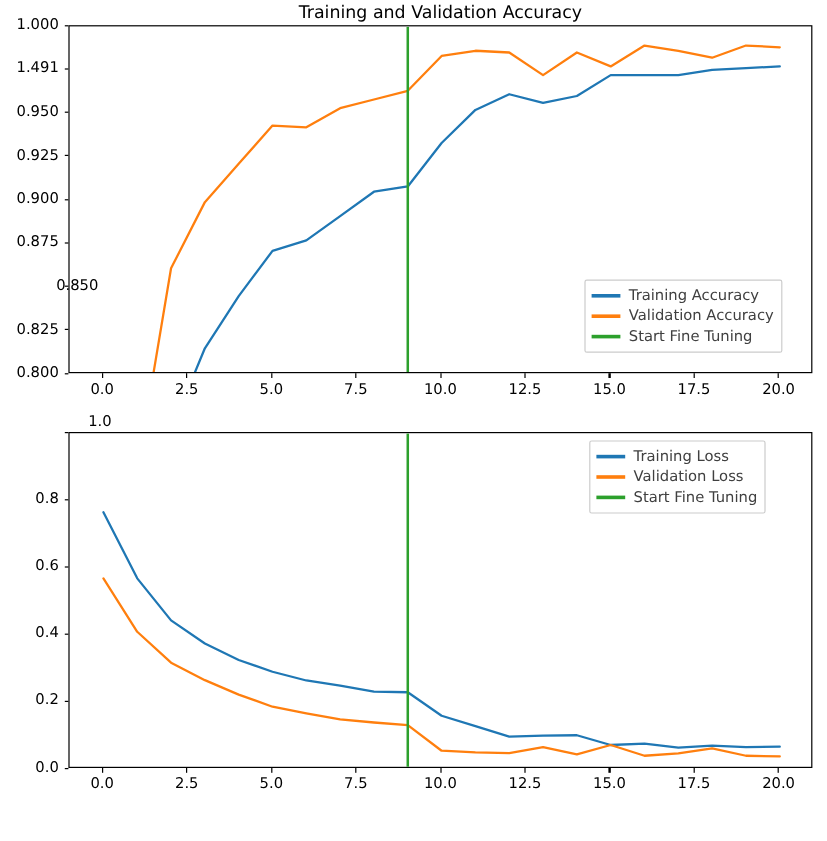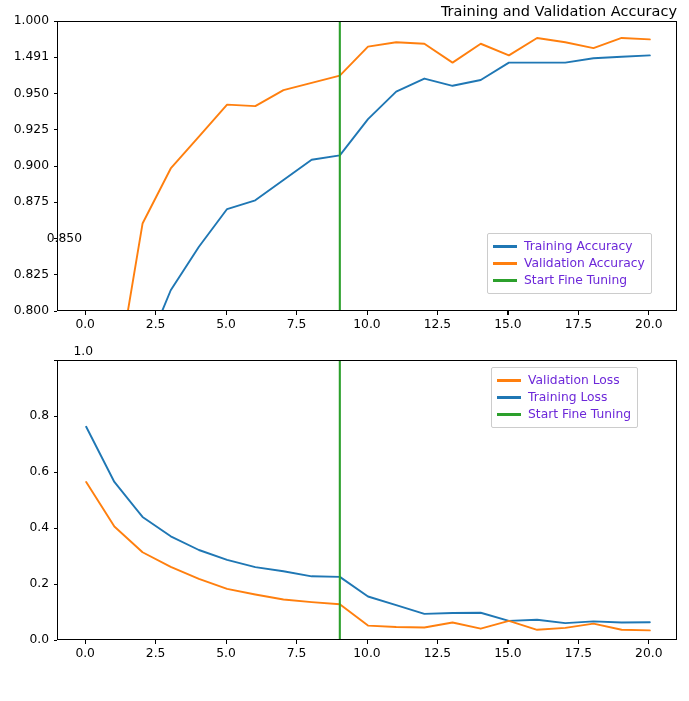--- a/index.html
+++ b/index.html
@@ -89,32 +89,32 @@
     height: 17px;
   }
   .legend-swatch {
     width: 24px;
     height: 2.2px;
     margin-right: 7px;
     flex: none;
   }
   .legend-text {
     font-size: 12.3px;
-    color: #6d28d9;
+    color: #404040;
     white-space: nowrap;
     line-height: 1;
   }
 </style>
 </head>
 <body>
 
 <div class="figure">
 
   <div class="panel" id="panel-accuracy">
-    <div class="chart-title" style="top:3px;text-align:right;">Training and Validation Accuracy</div>
+    <div class="chart-title" style="top:3px;">Training and Validation Accuracy</div>
 
     <div class="plot-frame" id="acc-frame" style="left:57px; top:21px; width:620px; height:290px;">
       <svg class="plot-svg" id="acc-svg" width="620" height="290">
           <polyline points="28.181818181818183,585.8000000000002 56.36363636363637,432.10000000000014 84.54545454545453,336.40000000000003 112.72727272727273,268.2500000000001 140.9090909090909,224.75000000000009 169.09090909090907,187.05000000000007 197.27272727272728,178.35000000000002 225.45454545454547,158.05 253.63636363636365,137.75 281.8181818181818,133.39999999999998 310,97.14999999999995 338.18181818181813,69.60000000000005 366.3636363636364,56.55000000000004 394.54545454545456,63.80000000000007 422.7272727272727,58.00000000000006 450.90909090909093,40.60000000000002 479.09090909090907,40.60000000000002 507.2727272727273,40.60000000000002 535.4545454545455,36.25000000000003 563.6363636363636,34.80000000000004 591.8181818181819,33.35000000000002" fill="none" stroke="#1f77b4" stroke-width="1.9" stroke-linejoin="round" stroke-linecap="round"></polyline>
           <polyline points="28.181818181818183,481.40000000000003 56.36363636363637,369.7500000000001 84.54545454545453,201.55000000000007 112.72727272727273,146.45 140.9090909090909,114.54999999999998 169.09090909090907,82.65000000000012 197.27272727272728,84.10000000000011 225.45454545454547,68.15000000000006 253.63636363636365,60.90000000000006 281.8181818181818,53.650000000000034 310,24.650000000000034 338.18181818181813,20.30000000000001 366.3636363636364,21.75 394.54545454545456,40.60000000000002 422.7272727272727,21.75 450.90909090909093,33.35000000000002 479.09090909090907,15.949999999999989 507.2727272727273,20.30000000000001 535.4545454545455,26.100000000000023 563.6363636363636,15.949999999999989 591.8181818181819,17.400000000000034" fill="none" stroke="#ff7f0e" stroke-width="1.9" stroke-linejoin="round" stroke-linecap="round"></polyline>
           <line x1="281.8181818181818" x2="281.8181818181818" y1="0" y2="290" stroke="#2ca02c" stroke-width="2.1"></line>
         </svg>
     </div>
 
     <div id="acc-yticks">
@@ -215,27 +215,27 @@
         <div class="xtick-label" style="left: 477.909px; width: 60px; top: 306px;">15.0</div>
         <div class="tick-mark tick-x" style="left: 577.864px; top: 300px;"></div>
         <div class="xtick-label" style="left: 548.364px; width: 60px; top: 306px;">17.5</div>
         <div class="tick-mark tick-x" style="left: 648.318px; top: 300px;"></div>
         <div class="xtick-label" style="left: 618.818px; width: 60px; top: 306px;">20.0</div>
       </div>
 
 
     <div class="legend-box" id="loss-legend" style="left:491px; top:27px;">
         <div class="legend-row">
+          <span class="legend-swatch" style="background: rgb(31, 119, 180);"></span>
+          <span class="legend-text">Training Loss</span>
+        </div>
+        <div class="legend-row">
           <span class="legend-swatch" style="background: rgb(255, 127, 14);"></span>
           <span class="legend-text">Validation Loss</span>
         </div>
         <div class="legend-row">
-          <span class="legend-swatch" style="background: rgb(31, 119, 180);"></span>
-          <span class="legend-text">Training Loss</span>
-        </div>
-        <div class="legend-row">
           <span class="legend-swatch" style="background: rgb(44, 160, 44);"></span>
           <span class="legend-text">Start Fine Tuning</span>
         </div>
       </div>
   </div>
 
 </div>
 
 </body></html>

